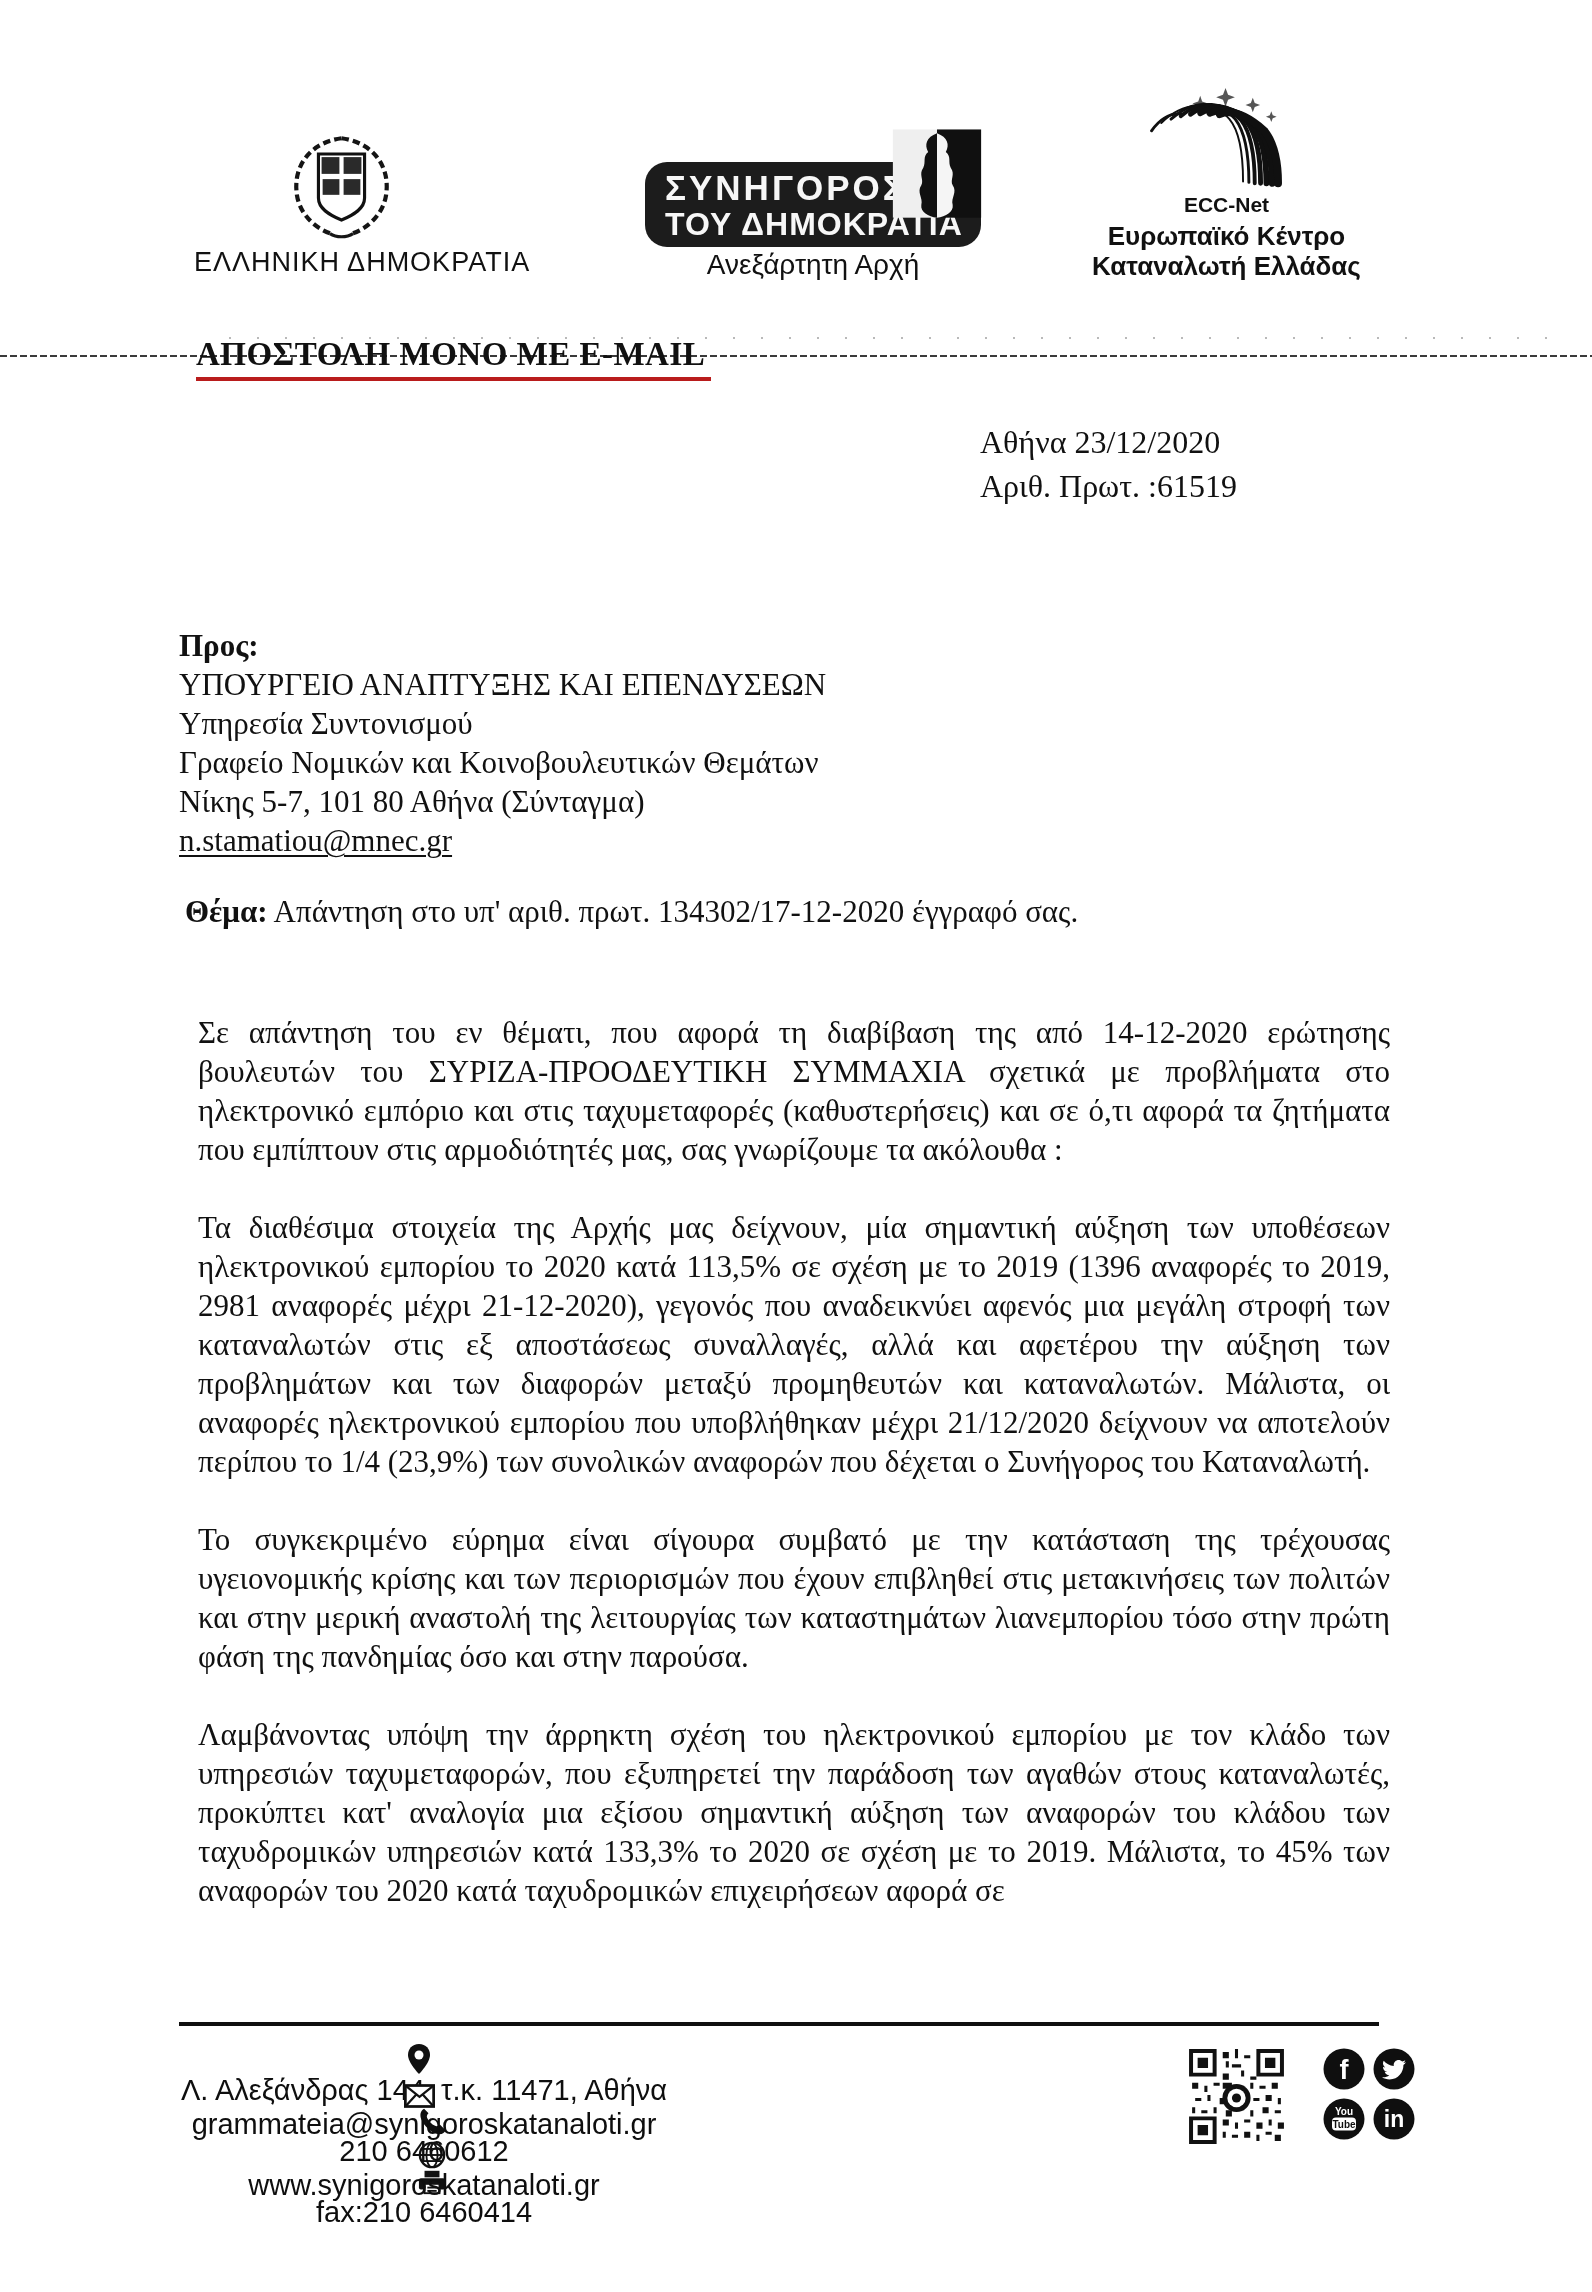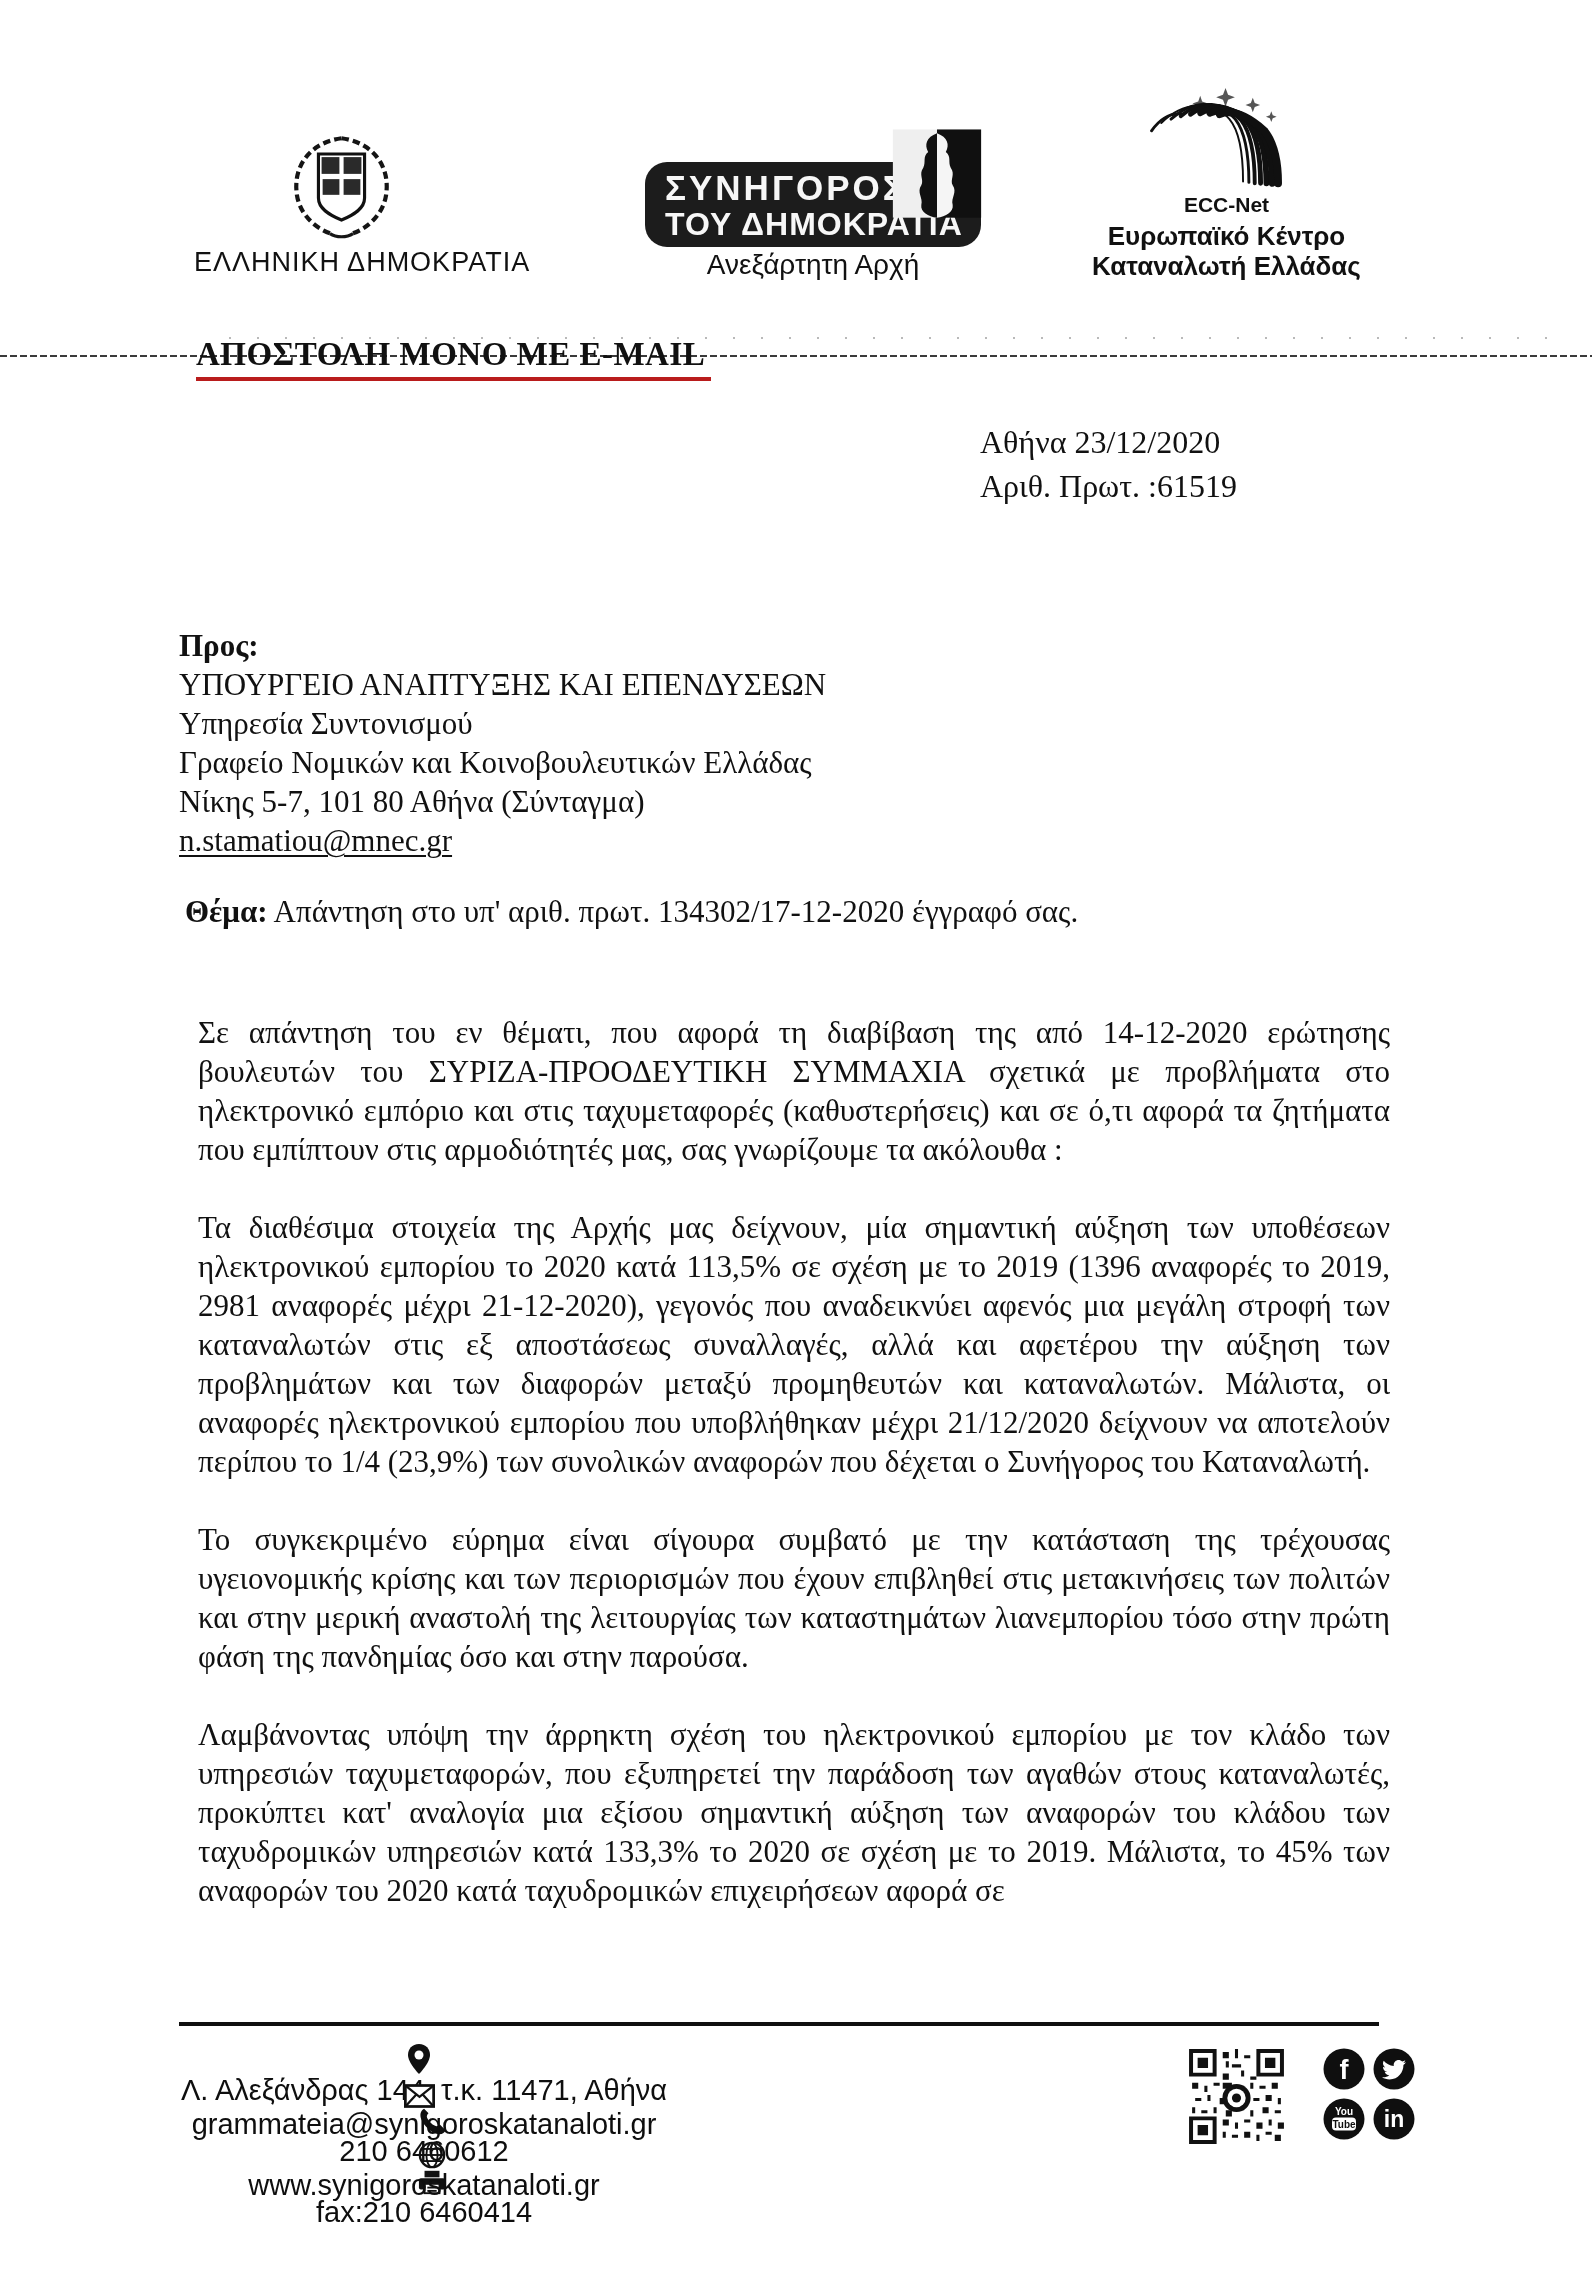--- a/index.html
+++ b/index.html
@@ -128,21 +128,21 @@
 
   <div class="dateblock">
     <div>Αθήνα 23/12/2020</div>
     <div>Αριθ. Πρωτ. :61519</div>
   </div>
 
   <div class="recipient">
     <div class="bold">Προς:</div>
     <div>ΥΠΟΥΡΓΕΙΟ ΑΝΑΠΤΥΞΗΣ ΚΑΙ ΕΠΕΝΔΥΣΕΩΝ</div>
     <div>Υπηρεσία Συντονισμού</div>
-    <div>Γραφείο Νομικών και Κοινοβουλευτικών Ελλάδας</div>
+    <div>Γραφείο Νομικών και Κοινοβουλευτικών Θεμάτων</div>
     <div>Νίκης 5-7, 101 80 Αθήνα (Σύνταγμα)</div>
     <div><span class="rcp-email">n.stamatiou@mnec.gr</span></div>
   </div>
 
   <div class="subject">
     <span class="bold">Θέμα:</span>
     <span>Απάντηση στο υπ' αριθ. πρωτ. 134302/17-12-2020 έγγραφό σας.</span>
   </div>
 
   <div class="bodytext">

